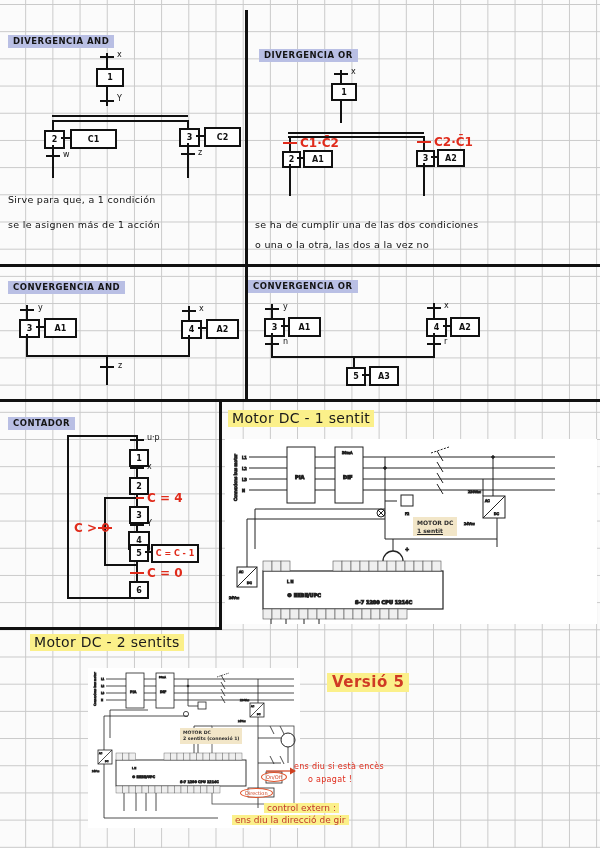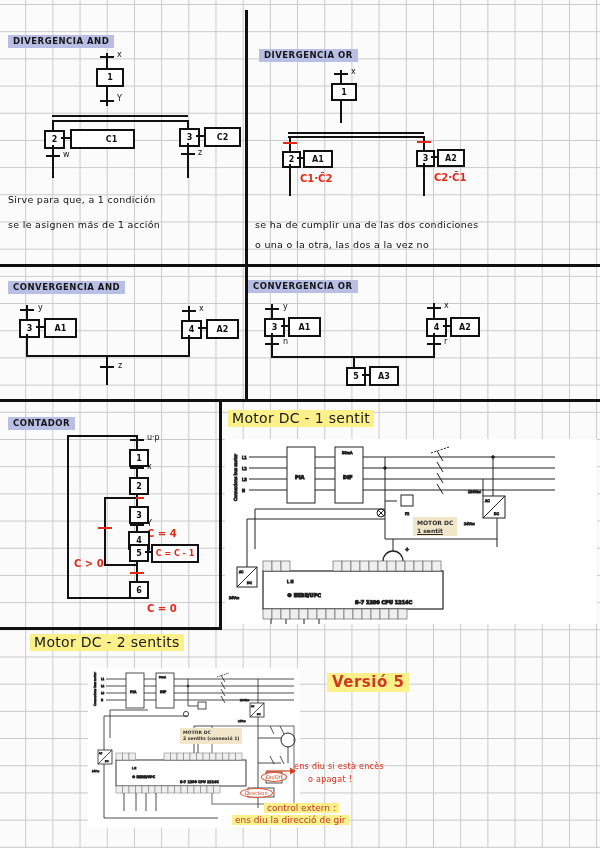--- a/index.html
+++ b/index.html
@@ -68,21 +68,21 @@
     font-family:"DejaVu Sans", sans-serif;font-weight:700;font-size:8px;color:#111;
   }
   .action-red{
     position:absolute;border:2px solid #111;background:#fff;
     display:flex;align-items:center;justify-content:center;
     font-family:"DejaVu Sans", sans-serif;font-weight:700;font-size:8px;color:#e02b1b;
   }
   .trans{position:absolute;background:#111;width:14px;height:2px;}
   .trans-red{position:absolute;background:#e02b1b;width:14px;height:2px;}
   .tlabel{position:absolute;font-family:"DejaVu Sans",sans-serif;font-size:8px;color:#111;white-space:nowrap;}
-  .tlabel-red{position:absolute;font-family:"DejaVu Sans",sans-serif;font-size:10px;color:#e02b1b;white-space:nowrap;font-weight:700;margin-top:37px;}
+  .tlabel-red{position:absolute;font-family:"DejaVu Sans",sans-serif;font-size:12px;color:#e02b1b;white-space:nowrap;font-weight:700;}
 
   
   .sch{position:absolute;background:#ffffff;border:0;}
   .sch svg{display:block;}
   .motorlabel{
     position:absolute;background:#f2e6c8;color:#2b2b2b;
     font-family:"DejaVu Sans",sans-serif;font-weight:700;
     padding:2px 4px;line-height:1.25;
   }
 </style>
@@ -109,21 +109,21 @@
     <div class="step" style="left:96px;top:68px;width:24px;height:15px;">1</div>
     <div class="trans" style="left:100px;top:100px;"></div>
     <span class="tlabel" style="left:117px;top:94px;">Y</span>
 
     <div class="gbar" style="left:52px;top:115px;width:136px;"></div>
     <div class="gbar" style="left:52px;top:120px;width:136px;"></div>
 
     <div class="gline v" style="left:52px;top:120px;height:12px;"></div>
     <div class="step" style="left:44px;top:130px;width:17px;height:15px;">2</div>
     <div class="gline h" style="left:61px;top:137px;width:10px;"></div>
-    <div class="action" style="left:70px;top:129px;width:43px;height:16px;padding-left:18px;">C1</div>
+    <div class="action" style="left:70px;top:129px;width:43px;height:16px;">C1</div>
     <div class="gline v" style="left:52px;top:145px;height:33px;"></div>
     <div class="trans" style="left:46px;top:155px;"></div>
     <span class="tlabel" style="left:63px;top:150px;">w</span>
 
     <div class="gline v" style="left:187px;top:120px;height:12px;"></div>
     <div class="step" style="left:179px;top:128px;width:17px;height:15px;">3</div>
     <div class="gline h" style="left:196px;top:135px;width:9px;"></div>
     <div class="action" style="left:204px;top:127px;width:33px;height:16px;">C2</div>
     <div class="gline v" style="left:187px;top:143px;height:35px;"></div>
     <div class="trans" style="left:181px;top:153px;"></div>

